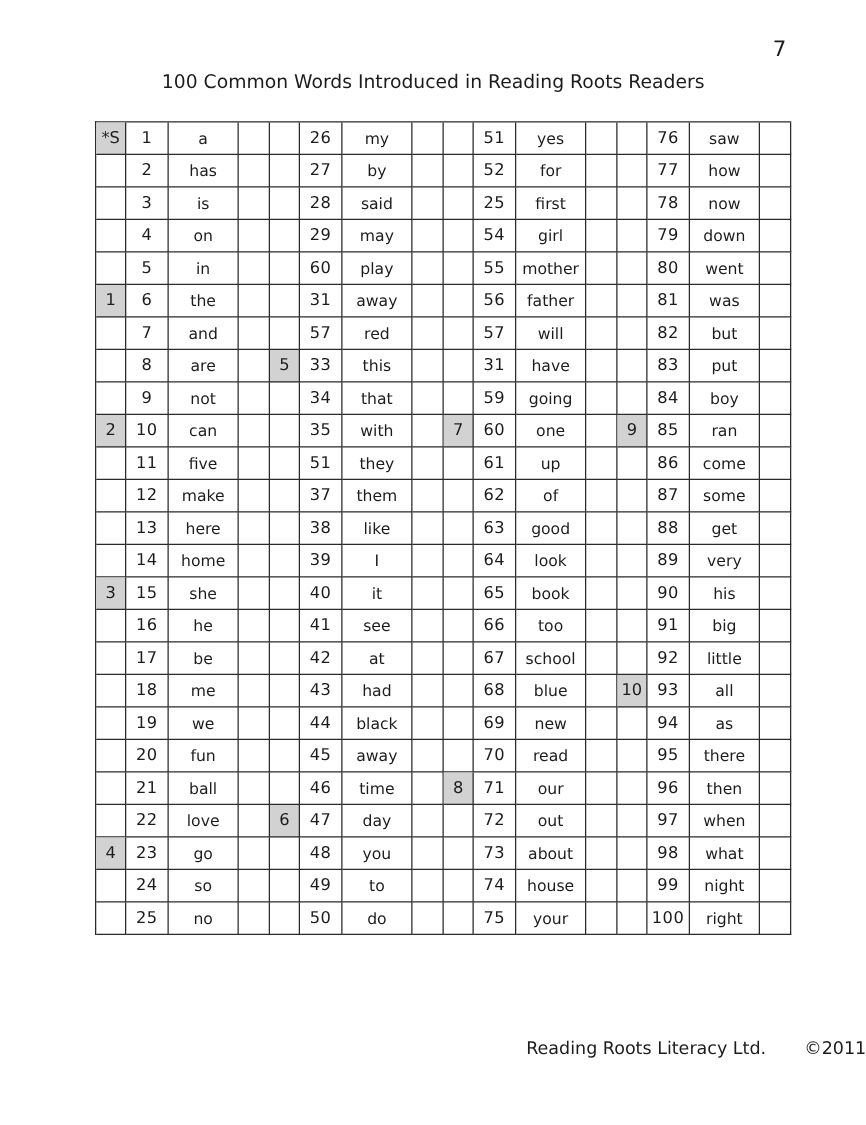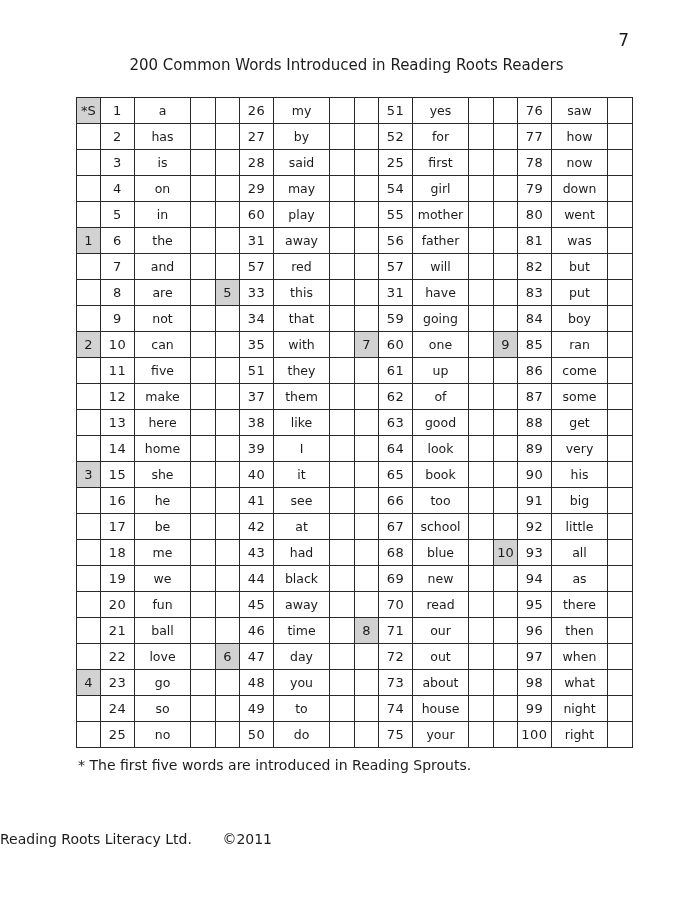--- a/index.html
+++ b/index.html
@@ -37,30 +37,30 @@
   }
   .cell.num { letter-spacing: 0.5px; }
   .cell.word { font-size: 12.5px; }
   .footnotes {
     position: absolute; left: 78px; top: 753px; width: 580px;
     font-size: 14px; line-height: 25px;
   }
   .footnote-line3 { padding-left: 7px; }
   .credits {
     position: absolute; top: 831px; left: 0; width: 693px;
-    text-align: left; font-size: 14px;
+    text-align: right; font-size: 14px;
   }
   .credits .copyright { margin-left: 26px; }
 </style>
 </head>
 <body>
 
 <div class="page-number">7</div>
 
-<div class="page-title">200 Common Words Introduced in Reading Roots Readers</div>
+<div class="page-title">100 Common Words Introduced in Reading Roots Readers</div>
 
 <div class="word-table">
     <div class="cell marker" style="background: rgb(210, 210, 210);">*S</div>
     <div class="cell num">1</div>
     <div class="cell word">a</div>
     <div class="cell spacer"></div>
     <div class="cell marker"></div>
     <div class="cell num">26</div>
     <div class="cell word">my</div>
     <div class="cell spacer"></div>
@@ -452,19 +452,18 @@
     <div class="cell num">75</div>
     <div class="cell word">your</div>
     <div class="cell spacer"></div>
     <div class="cell marker"></div>
     <div class="cell num">100</div>
     <div class="cell word">right</div>
     <div class="cell spacer"></div>
   </div>
 
 <div class="footnotes">
-  <div class="footnote-line1">* The first five words are introduced in Reading Sprouts.</div>
 </div>
 
 <div class="credits">
   <span class="publisher">Reading Roots Literacy Ltd.</span>
   <span class="copyright">©2011</span>
 </div>
 
 </body></html>

